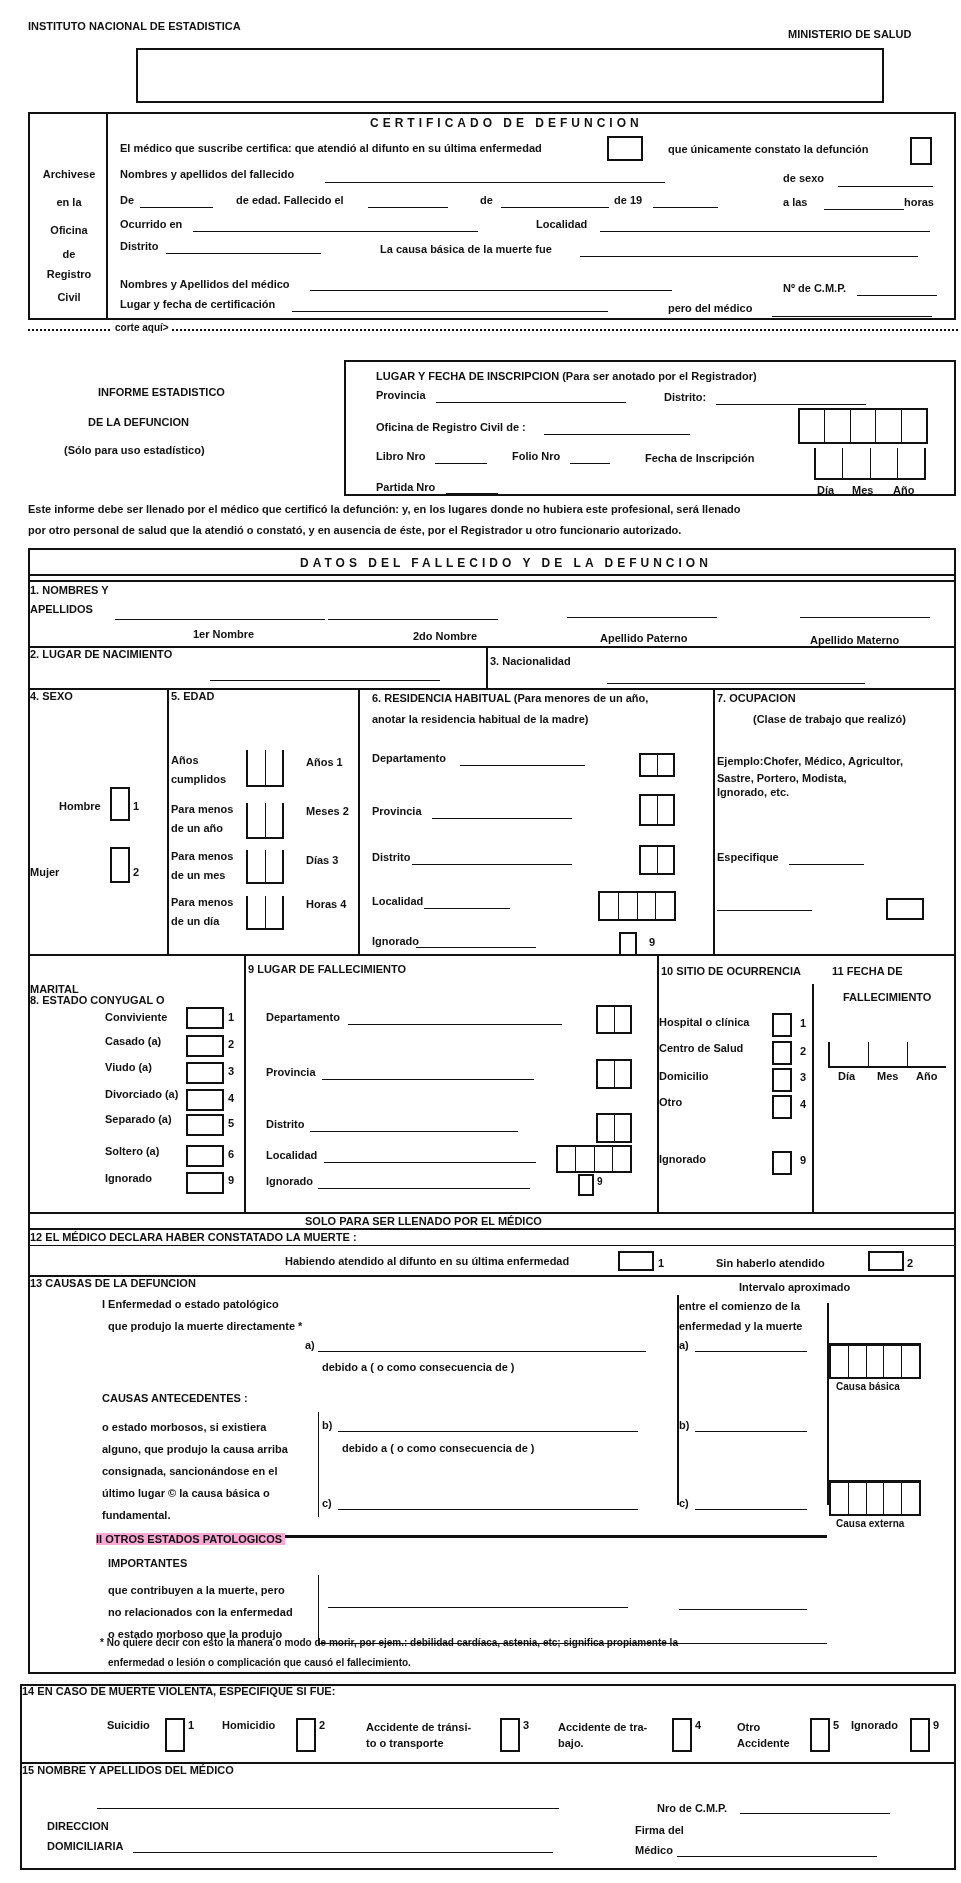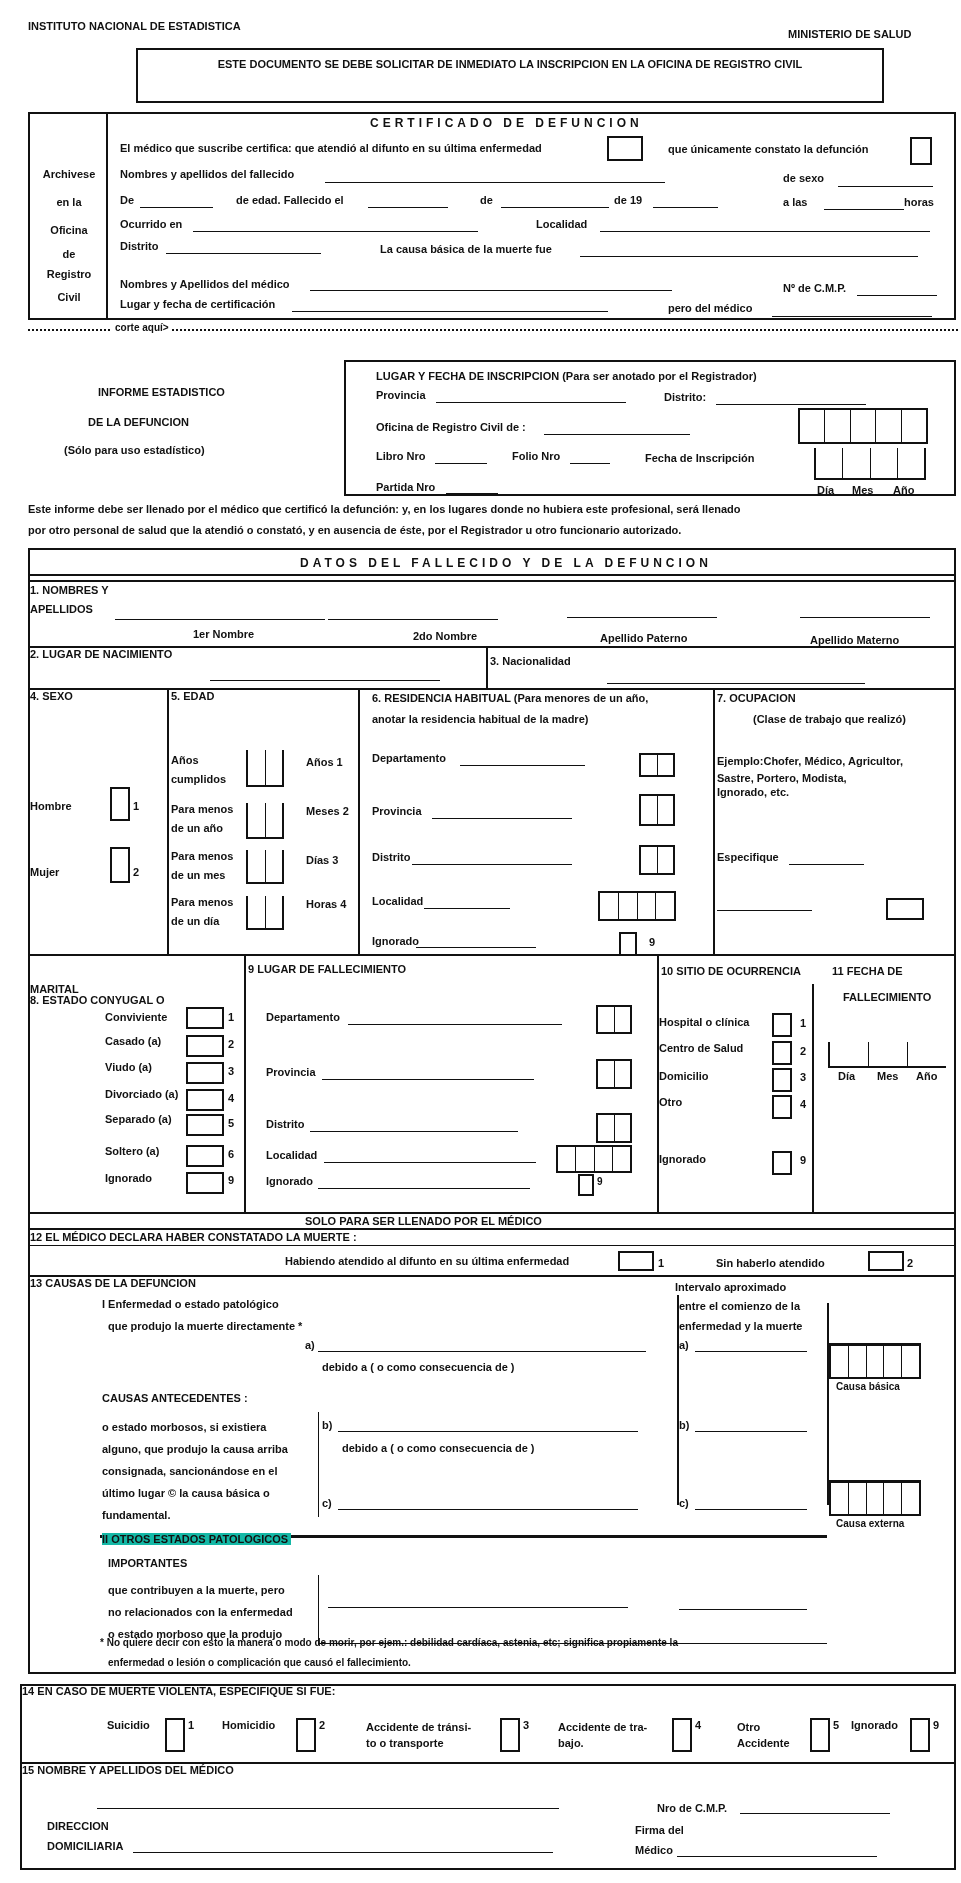--- a/index.html
+++ b/index.html
@@ -20,21 +20,20 @@
   .spaced { letter-spacing:4px; }
   .fs10 { font-size:10px; }
   .fs12 { font-size:12px; }
 </style>
 </head>
 <body>
 
 <div class="a" style="left:28px;top:20px;">INSTITUTO NACIONAL DE ESTADISTICA</div>
 <div class="a" style="left:788px;top:28px;">MINISTERIO DE SALUD</div>
 <div class="box" style="left:136px;top:48px;width:748px;height:55px;">
-  <div class="a" style="left:0;right:0;top:8px;text-align:center;">ESTE DOCUMENTO SE DEBE SOLICITAR DE INMEDIATO LA INSCRIPCION EN LA OFICINA DE REGISTRO CIVIL</div>
 </div>
 
 <div class="box" style="left:28px;top:112px;width:928px;height:208px;"></div>
 <div class="vl" style="left:106px;top:112px;height:208px;"></div>
 <div class="a" style="left:38px;top:160px;text-align:center;width:62px;line-height:28px;white-space:normal;">
   <div>Archivese</div>
   <div>en la</div>
   <div>Oficina</div>
   <div style="line-height:20px;">de</div>
   <div style="line-height:20px;">Registro</div>
@@ -147,21 +146,21 @@
 <div class="vl" style="left:486px;top:646px;height:42px;"></div>
 <div class="a" style="left:490px;top:655px;">3. Nacionalidad</div>
 <div class="line" style="left:607px;top:683px;width:258px;"></div>
 <div class="hl" style="left:28px;top:688px;width:928px;"></div>
 
 <div class="vl" style="left:167px;top:688px;height:266px;"></div>
 <div class="vl" style="left:358px;top:688px;height:266px;"></div>
 <div class="vl" style="left:713px;top:688px;height:266px;"></div>
 
 <div class="a" style="left:30px;top:690px;">4. SEXO</div>
-<div class="a" style="left:30px;top:800px;">Hombre</div>
+<div class="a" style="left:30px;top:800px;padding-left:29px;">Hombre</div>
 <div class="chk" style="left:110px;top:787px;width:20px;height:34px;"></div>
 <div class="a" style="left:133px;top:800px;">1</div>
 <div class="a" style="left:30px;top:866px;">Mujer</div>
 <div class="chk" style="left:110px;top:847px;width:20px;height:36px;"></div>
 <div class="a" style="left:133px;top:866px;">2</div>
 
 <div class="a" style="left:171px;top:690px;">5. EDAD</div>
 <div class="a" style="left:171px;top:751px;line-height:19px;">
     <div>Años</div>
     <div>cumplidos</div>
@@ -342,21 +341,21 @@
 <div class="hl" style="left:28px;top:1245px;width:928px;border-top-width:1px;"></div>
 <div class="a" style="left:285px;top:1255px;">Habiendo atendido al difunto en su última enfermedad</div>
 <div class="chk" style="left:618px;top:1251px;width:36px;height:20px;"></div>
 <div class="a" style="left:658px;top:1257px;">1</div>
 <div class="a" style="left:716px;top:1257px;">Sin haberlo atendido</div>
 <div class="chk" style="left:868px;top:1251px;width:36px;height:20px;"></div>
 <div class="a" style="left:907px;top:1257px;">2</div>
 <div class="hl" style="left:28px;top:1275px;width:928px;"></div>
 
 <div class="a" style="left:30px;top:1277px;">13  CAUSAS DE LA DEFUNCION</div>
-<div class="a" style="left:651px;top:1281px;padding-left:24px;">Intervalo aproximado</div>
+<div class="a" style="left:715px;top:1281px;padding-left:24px;">Intervalo aproximado</div>
 <div class="vl" style="left:677px;top:1295px;height:210px;"></div>
 <div class="vl" style="left:827px;top:1303px;height:202px;"></div>
 <div class="a" style="left:679px;top:1300px;">entre el comienzo de la</div>
 <div class="a" style="left:679px;top:1320px;">enfermedad y la muerte</div>
 
 <div class="a" style="left:102px;top:1298px;">I  Enfermedad o estado patológico</div>
 <div class="a" style="left:108px;top:1320px;">que produjo la muerte directamente *</div>
 <div class="a" style="left:305px;top:1339px;">a)</div>
 <div class="line" style="left:318px;top:1351px;width:328px;"></div>
 <div class="a" style="left:322px;top:1361px;">debido a ( o como consecuencia de )</div>
@@ -394,21 +393,21 @@
 <div class="cell" style="left:829px;top:1480px;width:92px;height:36px;border-top-width:3px;">
     <span></span>
     <span></span>
     <span></span>
     <span></span>
     <span></span>
   </div>
 <div class="a fs10" style="left:836px;top:1518px;">Causa externa</div>
 
 <div class="hl" style="left:100px;top:1535px;width:727px;border-top-width:3px;"></div>
-<div class="a" style="left:102px;top:1533px;background:#14b8a6;padding-right:3px;">II  OTROS ESTADOS PATOLOGICOS</div>
+<div class="a" style="left:96px;top:1533px;background:#f9a8d4;padding-right:3px;">II  OTROS ESTADOS PATOLOGICOS</div>
 <div class="a" style="left:108px;top:1557px;">IMPORTANTES</div>
 <div class="a" style="left:108px;top:1579px;line-height:22px;">
   <div>que contribuyen a la muerte, pero</div>
   <div>no relacionados con la enfermedad</div>
   <div>o estado morboso que la produjo</div>
 </div>
 <div class="vl" style="left:318px;top:1575px;height:70px;border-left-width:1px;"></div>
 <div class="line" style="left:328px;top:1607px;width:300px;"></div>
 <div class="line" style="left:679px;top:1609px;width:128px;"></div>
 <div class="hl" style="left:318px;top:1643px;width:509px;border-top-width:1px;"></div>

